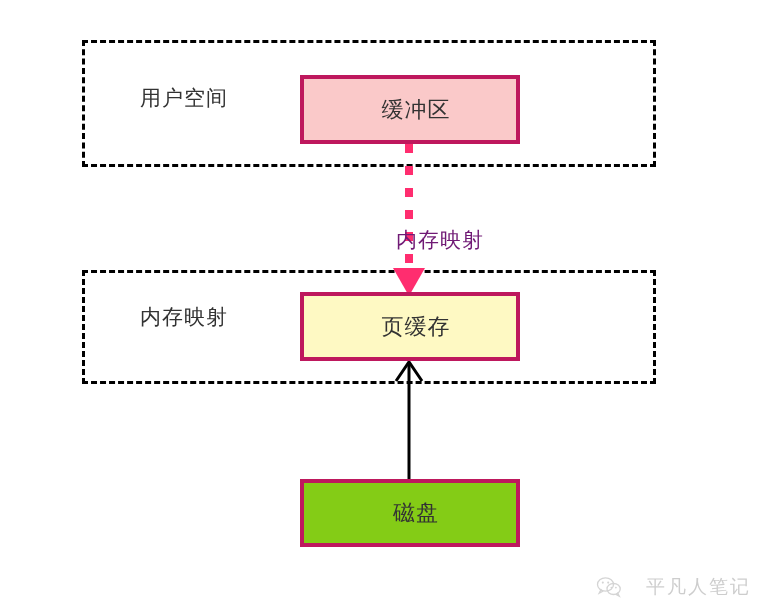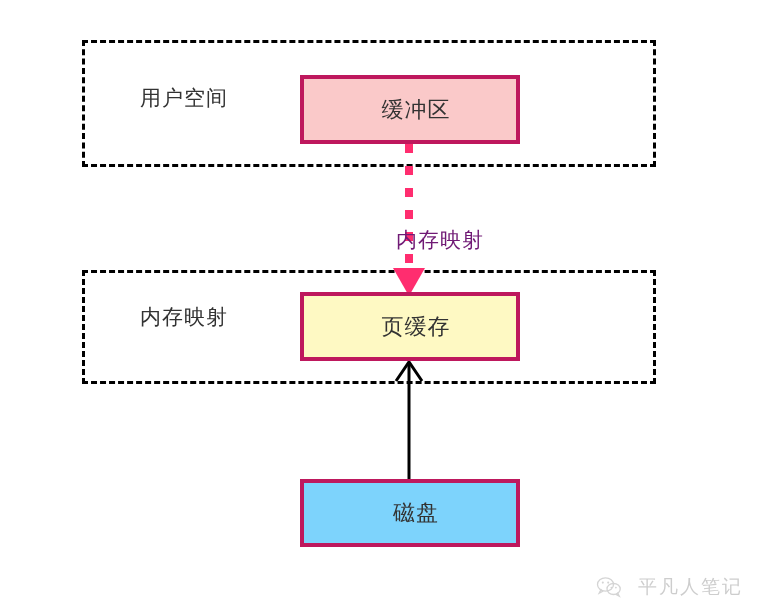--- a/index.html
+++ b/index.html
@@ -86,21 +86,21 @@
     top: 292px;
     width: 220px;
     height: 69px;
     background: #fef9c3;
   }
   #node-disk {
     left: 300px;
     top: 479px;
     width: 220px;
     height: 68px;
-    background: #7dd3fc;
+    background: #84cc16;
   }
 
   
   #connectors {
     position: absolute;
     left: 0;
     top: 0;
     width: 774px;
     height: 614px;
     pointer-events: none;
@@ -117,21 +117,21 @@
     white-space: nowrap;
   }
 
   
   #watermark {
     position: absolute;
     left: 596px;
     top: 574px;
     display: flex;
     align-items: center;
-    gap: 16px;
+    gap: 24px;
     opacity: 0.42;
   }
   #watermark .wm-text {
     font-size: 19px;
     color: #8a8a8a;
     letter-spacing: 2px;
     white-space: nowrap;
   }
 </style>
 </head>

